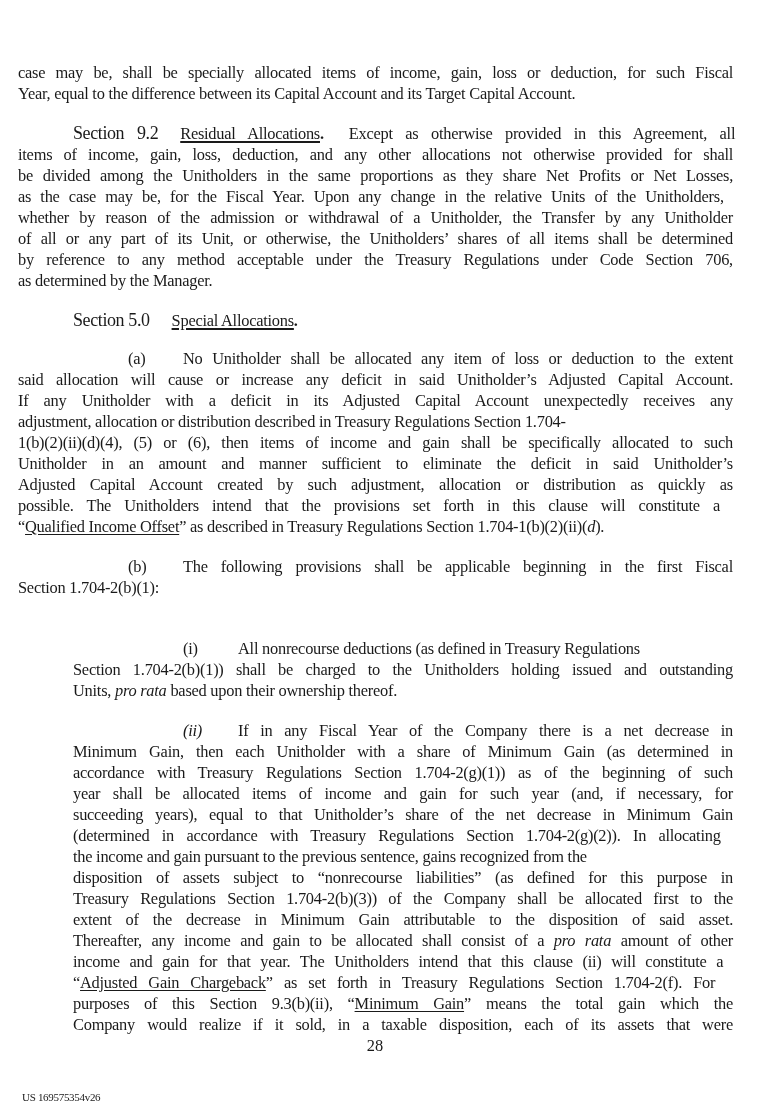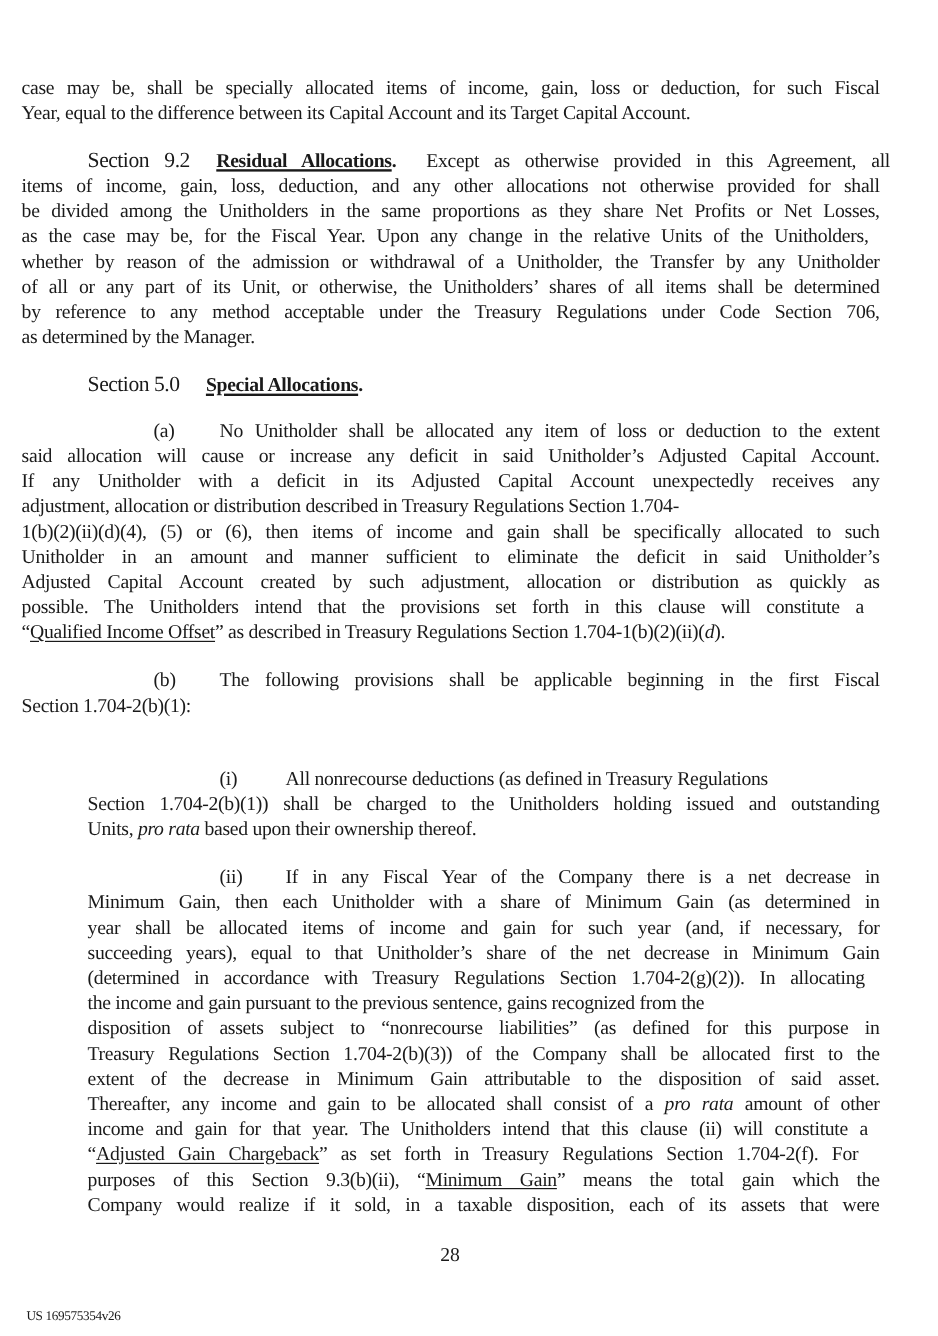--- a/index.html
+++ b/index.html
@@ -14,21 +14,21 @@
     line-height: 21px;
     text-align: justify;
     letter-spacing: -0.25px;
     word-spacing: 0px;
   }
   .full { left: 18px; width: 715px; }
   .indent { left: 73px; width: 660px; }
   .line { display: block; text-align: justify; text-align-last: justify; white-space: nowrap; }
   .line.end { text-align-last: left; }
   .sec-label { font-size: 18px; letter-spacing: -0.4px; }
-  .heading { font-weight: bold; text-decoration: underline; text-decoration-thickness: 1.5px; text-underline-offset: 2px; }
+  .heading { font-weight: normal; text-decoration: underline; text-decoration-thickness: 1.5px; text-underline-offset: 2px; }
   .ul { text-decoration: underline; text-underline-offset: 2px; }
   .it { font-style: italic; }
   .tab-sec { display: inline-block; width: 55px; }
   .tab-label-gap { display: inline-block; width: 22px; }
   .footer-page { position: absolute; top: 1036px; left: 0; width: 750px; text-align: center; font-size: 16.4px; }
   .footer-id { position: absolute; top: 1091px; left: 22px; font-size: 11px; letter-spacing: -0.3px; }
 </style>
 </head>
 <body>
 
@@ -71,22 +71,23 @@
     <span class="line end" style="white-space: nowrap; display: block;">Section 1.704-2(b)(1):</span>
   </div>
 
   <div class="para indent" style="top:638px;">
     <span class="line" style="white-space: nowrap; display: block; text-align-last: left;"><span style="display:inline-block;width:110px;"></span><span style="display:inline-block;width:55px;">(i)</span><span>All nonrecourse deductions (as defined in Treasury Regulations</span></span>
     <span class="line" style="white-space: nowrap; display: block; word-spacing: 8.58px; text-align-last: left;">Section 1.704-2(b)(1)) shall be charged to the Unitholders holding issued and outstanding</span>
     <span class="line end" style="white-space: nowrap; display: block;"><span>Units, </span><span class="it">pro rata</span><span> based upon their ownership thereof.</span></span>
   </div>
 
   <div class="para indent" style="top:720px;">
-    <span class="line" style="white-space: nowrap; display: block; word-spacing: 7.99px; text-align-last: left;"><span style="display:inline-block;width:110px;"></span><span style="display:inline-block;width:55px;">(ii)</span><span>If in any Fiscal Year of the Company there is a net decrease in</span></span>
+    <span class="line" style="white-space: nowrap; display: block; word-spacing: 7.99px; text-align-last: left;"><span style="display:inline-block;width:110px;"></span><span style="display:inline-block;width:55px;font-style:italic;">(ii)</span><span>If in any Fiscal Year of the Company there is a net decrease in</span></span>
     <span class="line" style="white-space: nowrap; display: block; word-spacing: 8.35px; text-align-last: left;">Minimum Gain, then each Unitholder with a share of Minimum Gain (as determined in</span>
+    <span class="line" style="white-space: nowrap; display: block; word-spacing: 8.93px; text-align-last: left;">accordance with Treasury Regulations Section 1.704-2(g)(1)) as of the beginning of such</span>
     <span class="line" style="white-space: nowrap; display: block; word-spacing: 8.7px; text-align-last: left;">year shall be allocated items of income and gain for such year (and, if necessary, for</span>
     <span class="line" style="white-space: nowrap; display: block; word-spacing: 7.79px; text-align-last: left;">succeeding years), equal to that Unitholder’s share of the net decrease in Minimum Gain</span>
     <span class="line" style="white-space: nowrap; display: block; word-spacing: 8.53px; text-align-last: left;">(determined in accordance with Treasury Regulations Section 1.704-2(g)(2)).  In allocating</span>
     <span class="line" style="white-space: nowrap; display: block; text-align-last: left;">the income and gain pursuant to the previous sentence, gains recognized from the</span>
     <span class="line" style="white-space: nowrap; display: block; word-spacing: 9.91px; text-align-last: left;">disposition of assets subject to “nonrecourse liabilities” (as defined for this purpose in</span>
     <span class="line" style="white-space: nowrap; display: block; word-spacing: 7.65px; text-align-last: left;">Treasury Regulations Section 1.704-2(b)(3)) of the Company shall be allocated first to the</span>
     <span class="line" style="white-space: nowrap; display: block; word-spacing: 10.18px; text-align-last: left;">extent of the decrease in Minimum Gain attributable to the disposition of said asset.</span>
     <span class="line" style="white-space: nowrap; display: block; word-spacing: 5.68px; text-align-last: left;"><span>Thereafter, any income and gain to be allocated shall consist of a </span><span class="it">pro rata</span><span> amount of other</span></span>
     <span class="line" style="white-space: nowrap; display: block; word-spacing: 5.84px; text-align-last: left;">income and gain for that year.  The Unitholders intend that this clause (ii) will constitute a</span>
     <span class="line" style="white-space: nowrap; display: block; word-spacing: 7.29px; text-align-last: left;"><span>“</span><span class="ul">Adjusted Gain Chargeback</span><span>” as set forth in Treasury Regulations Section 1.704-2(f).  For</span></span>

